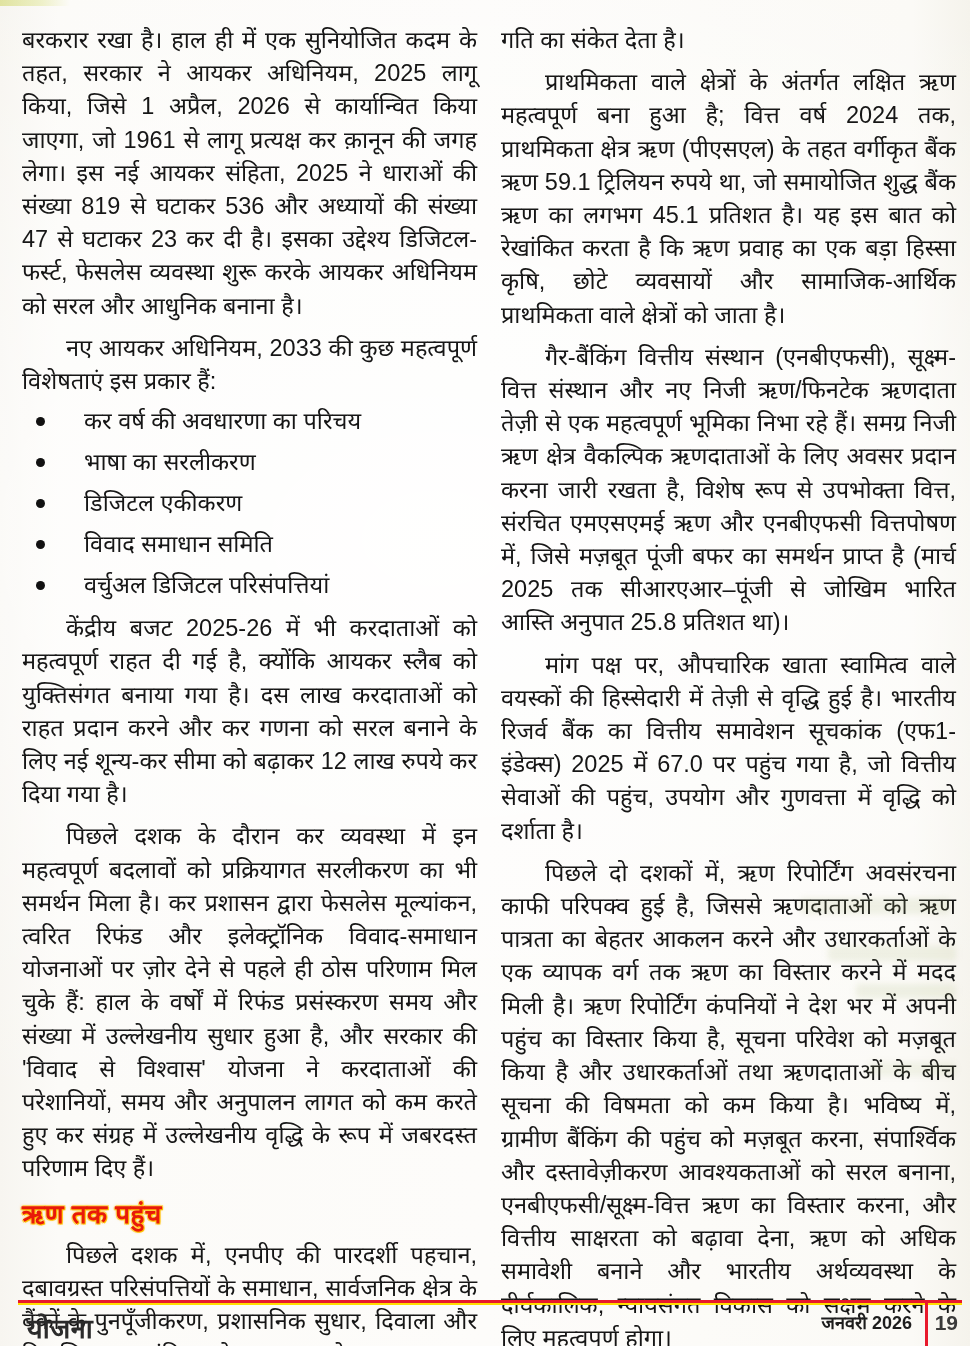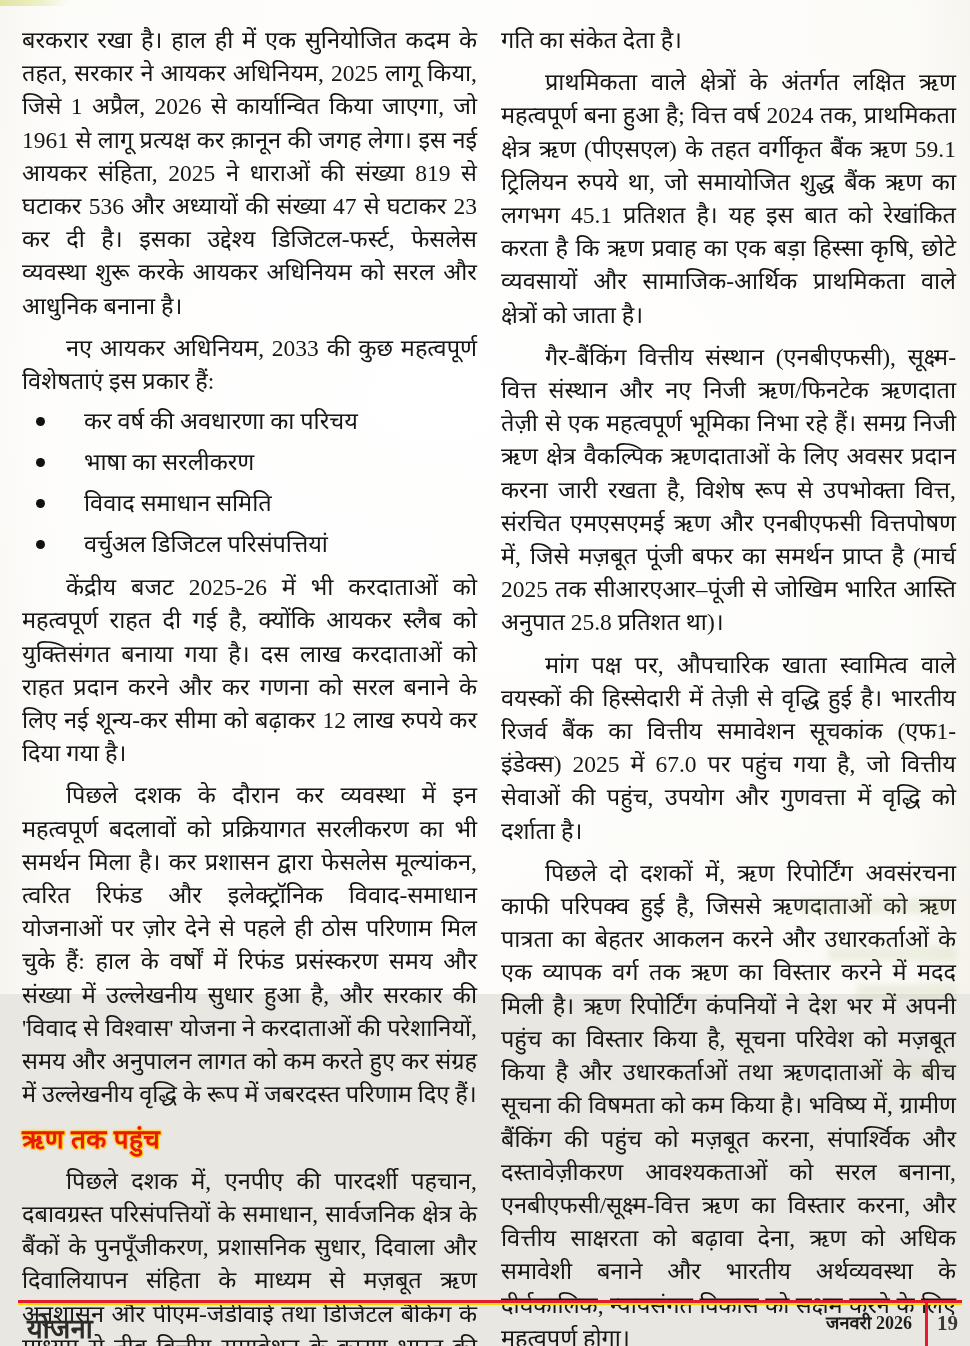--- a/index.html
+++ b/index.html
@@ -6,25 +6,25 @@
     margin: 0;
     padding: 0;
     width: 970px;
     height: 1346px;
     overflow: hidden;
     background: #e9e7e2;
   }
   .page {
     position: relative;
     width: 970px;
-    height: 994px;
+    height: 1346px;
     background:
       radial-gradient(ellipse 1400px 900px at 45% 40%, rgba(255,255,255,0.9), rgba(0,0,0,0) 70%),
       linear-gradient(90deg, #f7f5f0 0%, #fcfbf8 6%, #fdfcfa 50%, #fbfaf6 94%, #f5f3ec 100%);
-    font-family: Liberation Serif, serif;
+    font-family: Liberation Sans, sans-serif;
     color: #161616;
   }
   
   .artifact-topleft {
     position: absolute; left: 0; top: 0; width: 70px; height: 6px;
     background: linear-gradient(90deg, #cdd45e, #e4e9a4 60%, rgba(255,255,255,0));
     opacity: 0.55;
   }
   
   .ghost {
@@ -135,20 +135,24 @@
         <li>
           <span class="bullet-dot"></span>
           <span>कर वर्ष की अवधारणा का परिचय</span>
         </li>
         <li>
           <span class="bullet-dot"></span>
           <span>भाषा का सरलीकरण</span>
         </li>
         <li>
           <span class="bullet-dot"></span>
+          <span>डिजिटल एकीकरण</span>
+        </li>
+        <li>
+          <span class="bullet-dot"></span>
           <span>विवाद समाधान समिति</span>
         </li>
         <li>
           <span class="bullet-dot"></span>
           <span>वर्चुअल डिजिटल परिसंपत्तियां</span>
         </li>
       </ul>
 
       <p class="para">केंद्रीय बजट 2025-26 में भी करदाताओं को महत्वपूर्ण राहत दी गई है, क्योंकि आयकर स्लैब को युक्तिसंगत बनाया गया है। दस लाख करदाताओं को राहत प्रदान करने और कर गणना को सरल बनाने के लिए नई शून्य-कर सीमा को बढ़ाकर 12 लाख रुपये कर दिया गया है।</p>
 

